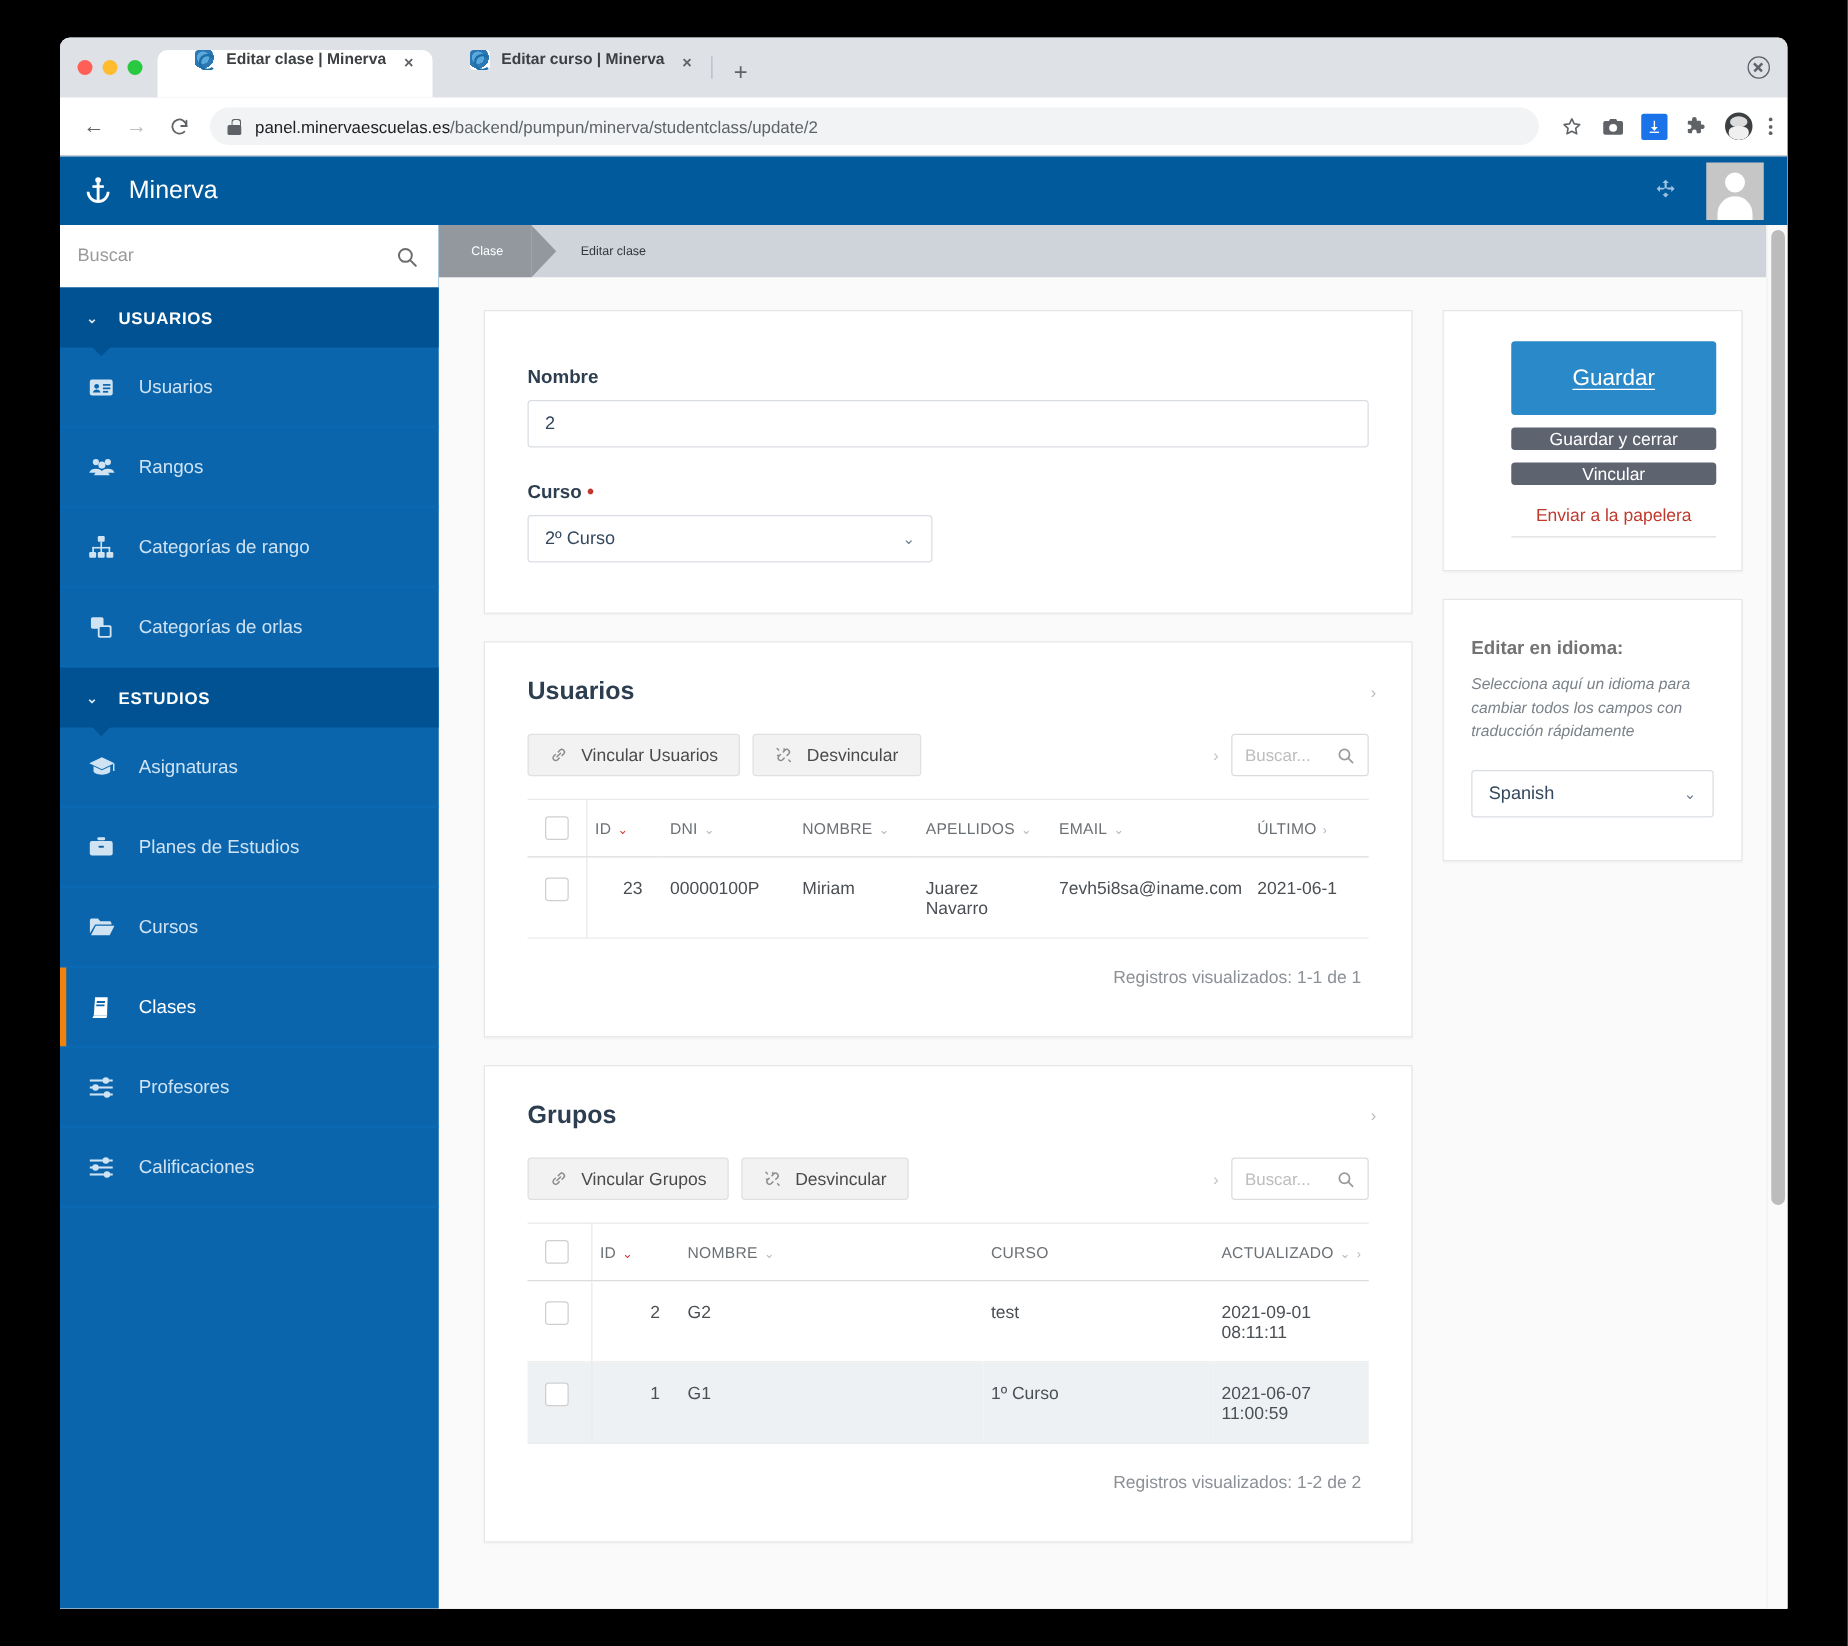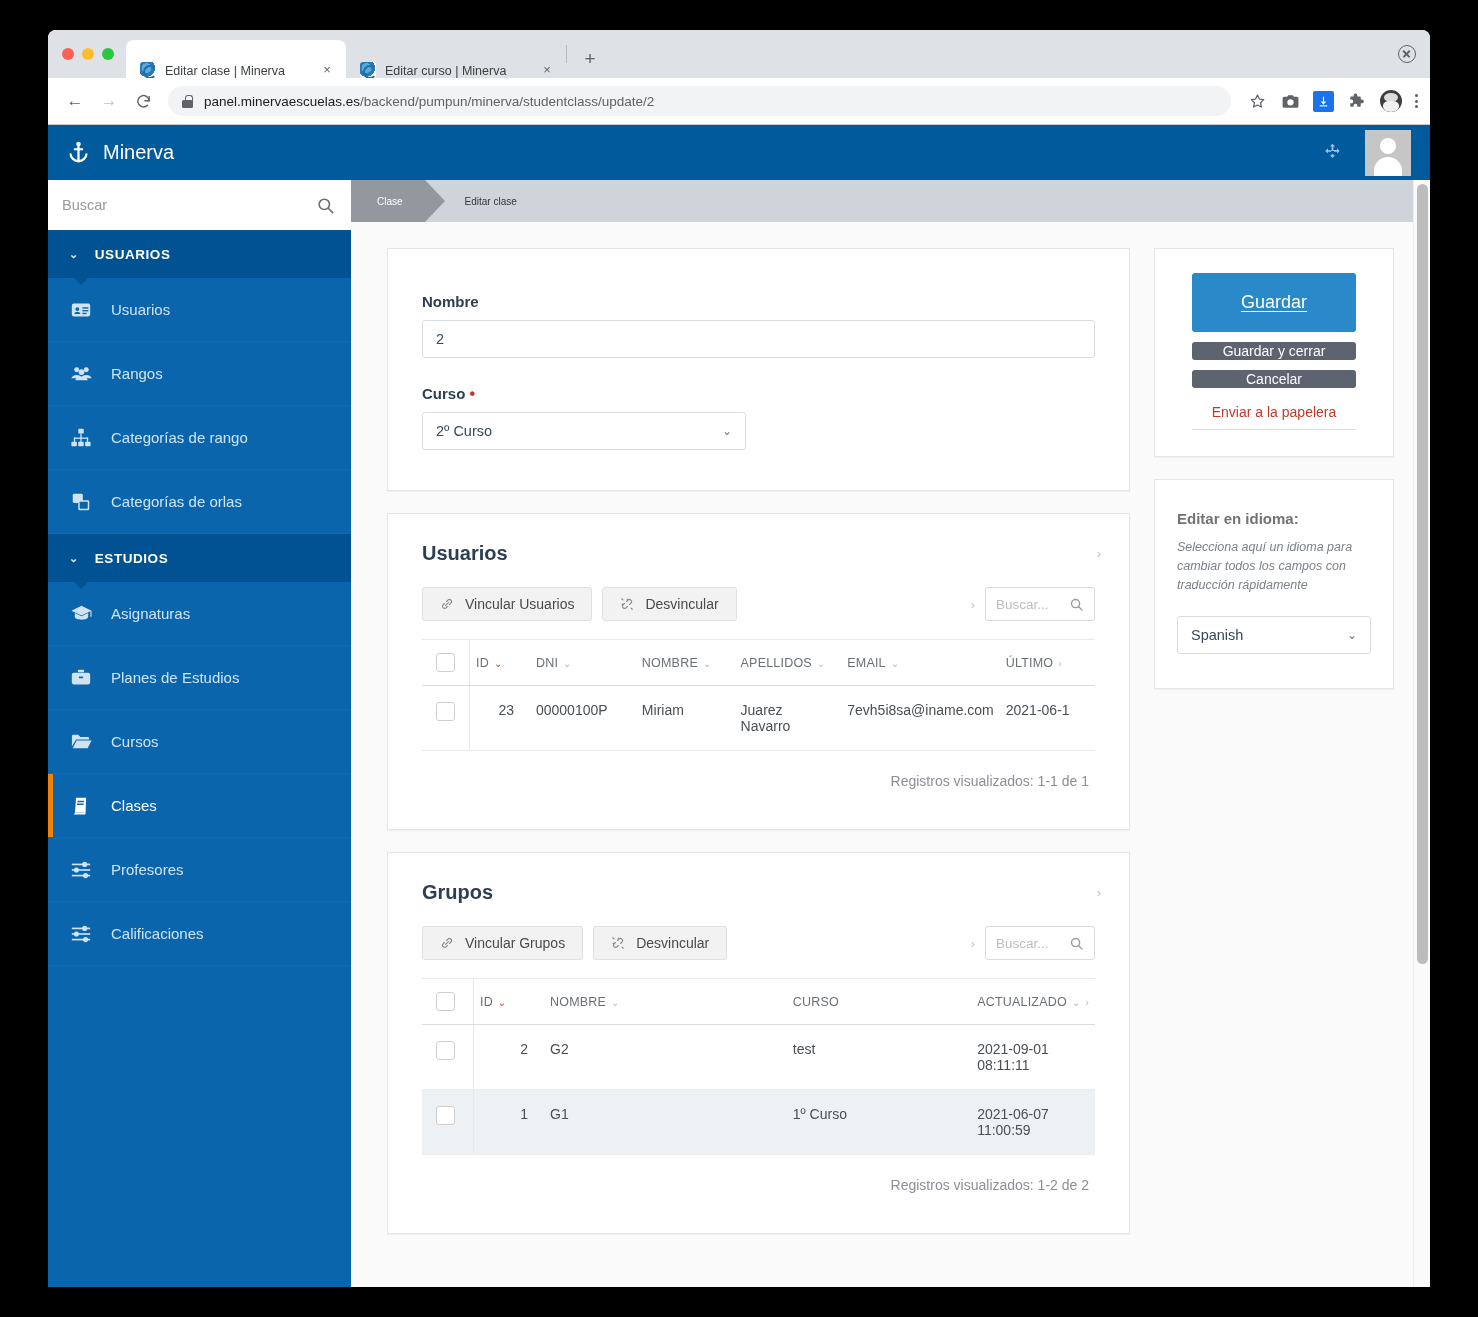--- a/index.html
+++ b/index.html
@@ -35,30 +35,31 @@
   .traffic {
     display: flex; align-items: center; gap: 8px;
     height: 48px; padding: 0 12px 0 4px;
   }
   .dot { width: 12px; height: 12px; border-radius: 50%; }
   .dot.red { background: #ff5f57; }
   .dot.yellow { background: #febc2e; }
   .dot.green { background: #28c840; }
 
   .tab {
-    display: flex; align-items: flex-end;
+    display: flex; align-items: flex-start;
     height: 38px;
-    padding: 0 10px 0 14px;
+    padding: 0 10px 0 30px;
     gap: 9px;
     font-size: 12.5px;
     color: #3c4043;
     border-radius: 8px 8px 0 0;
     position: relative;
     min-width: 220px;
     max-width: 240px;
+    font-weight: bold;
   }
   .tab.active { background: #fff; }
   .tab-favicon {
     width: 16px; height: 16px; flex: 0 0 16px;
     border-radius: 3px;
     background: radial-gradient(circle at 40% 38%, #5aa9dd 0 35%, #2b78b4 36% 62%, #ffffff 63% 100%);
     position: relative;
     overflow: hidden;
   }
   .tab-favicon::after {
@@ -423,21 +424,21 @@
   .sortcaret { color: #b5b9bd; font-size: 10px; margin-left: 5px; }
   .sortcaret.on { color: #cf3b2e; }
   .num-r { text-align: right; padding-right: 16px !important; }
   .tbl-footer {
     font-size: 14px; color: #8b9096;
     text-align: right;
     padding: 22px 6px 4px 6px;
   }
 
   
-  .act-card { padding: 24px 20px 26px 20px; display: flex; flex-direction: column; align-items: center; gap: 10px; }
+  .act-card { padding: 24px 20px 26px 20px; display: flex; flex-direction: column; align-items: flex-end; gap: 10px; }
   .btn-primary {
     width: 164px; height: 59px;
     background: #2a89c8;
     color: #fff; font-size: 18px;
     display: flex; align-items: center; justify-content: center;
     border-radius: 3px;
   }
   .btn-primary u { text-underline-offset: 3px; }
   .btn-grey {
     width: 164px; height: 18px;
@@ -932,21 +933,21 @@
             </div>
 
           </div>
 
           <div class="col-side">
             <div class="card act-card">
               <div class="btn-primary">
                 <u>Guardar</u>
               </div>
               <div class="btn-grey">Guardar y cerrar</div>
-              <div class="btn-grey">Cancelar</div>
+              <div class="btn-grey">Vincular</div>
               <div class="btn-trash">Enviar a la papelera</div>
             </div>
 
             <div class="card lang-card">
               <div class="lang-title">Editar en idioma:</div>
               <div class="lang-help">Selecciona aquí un idioma para cambiar todos los campos con traducción rápidamente</div>
               <div class="lang-select">
                 <span>Spanish</span>
                 <span class="chev-sm">⌄</span>
               </div>

